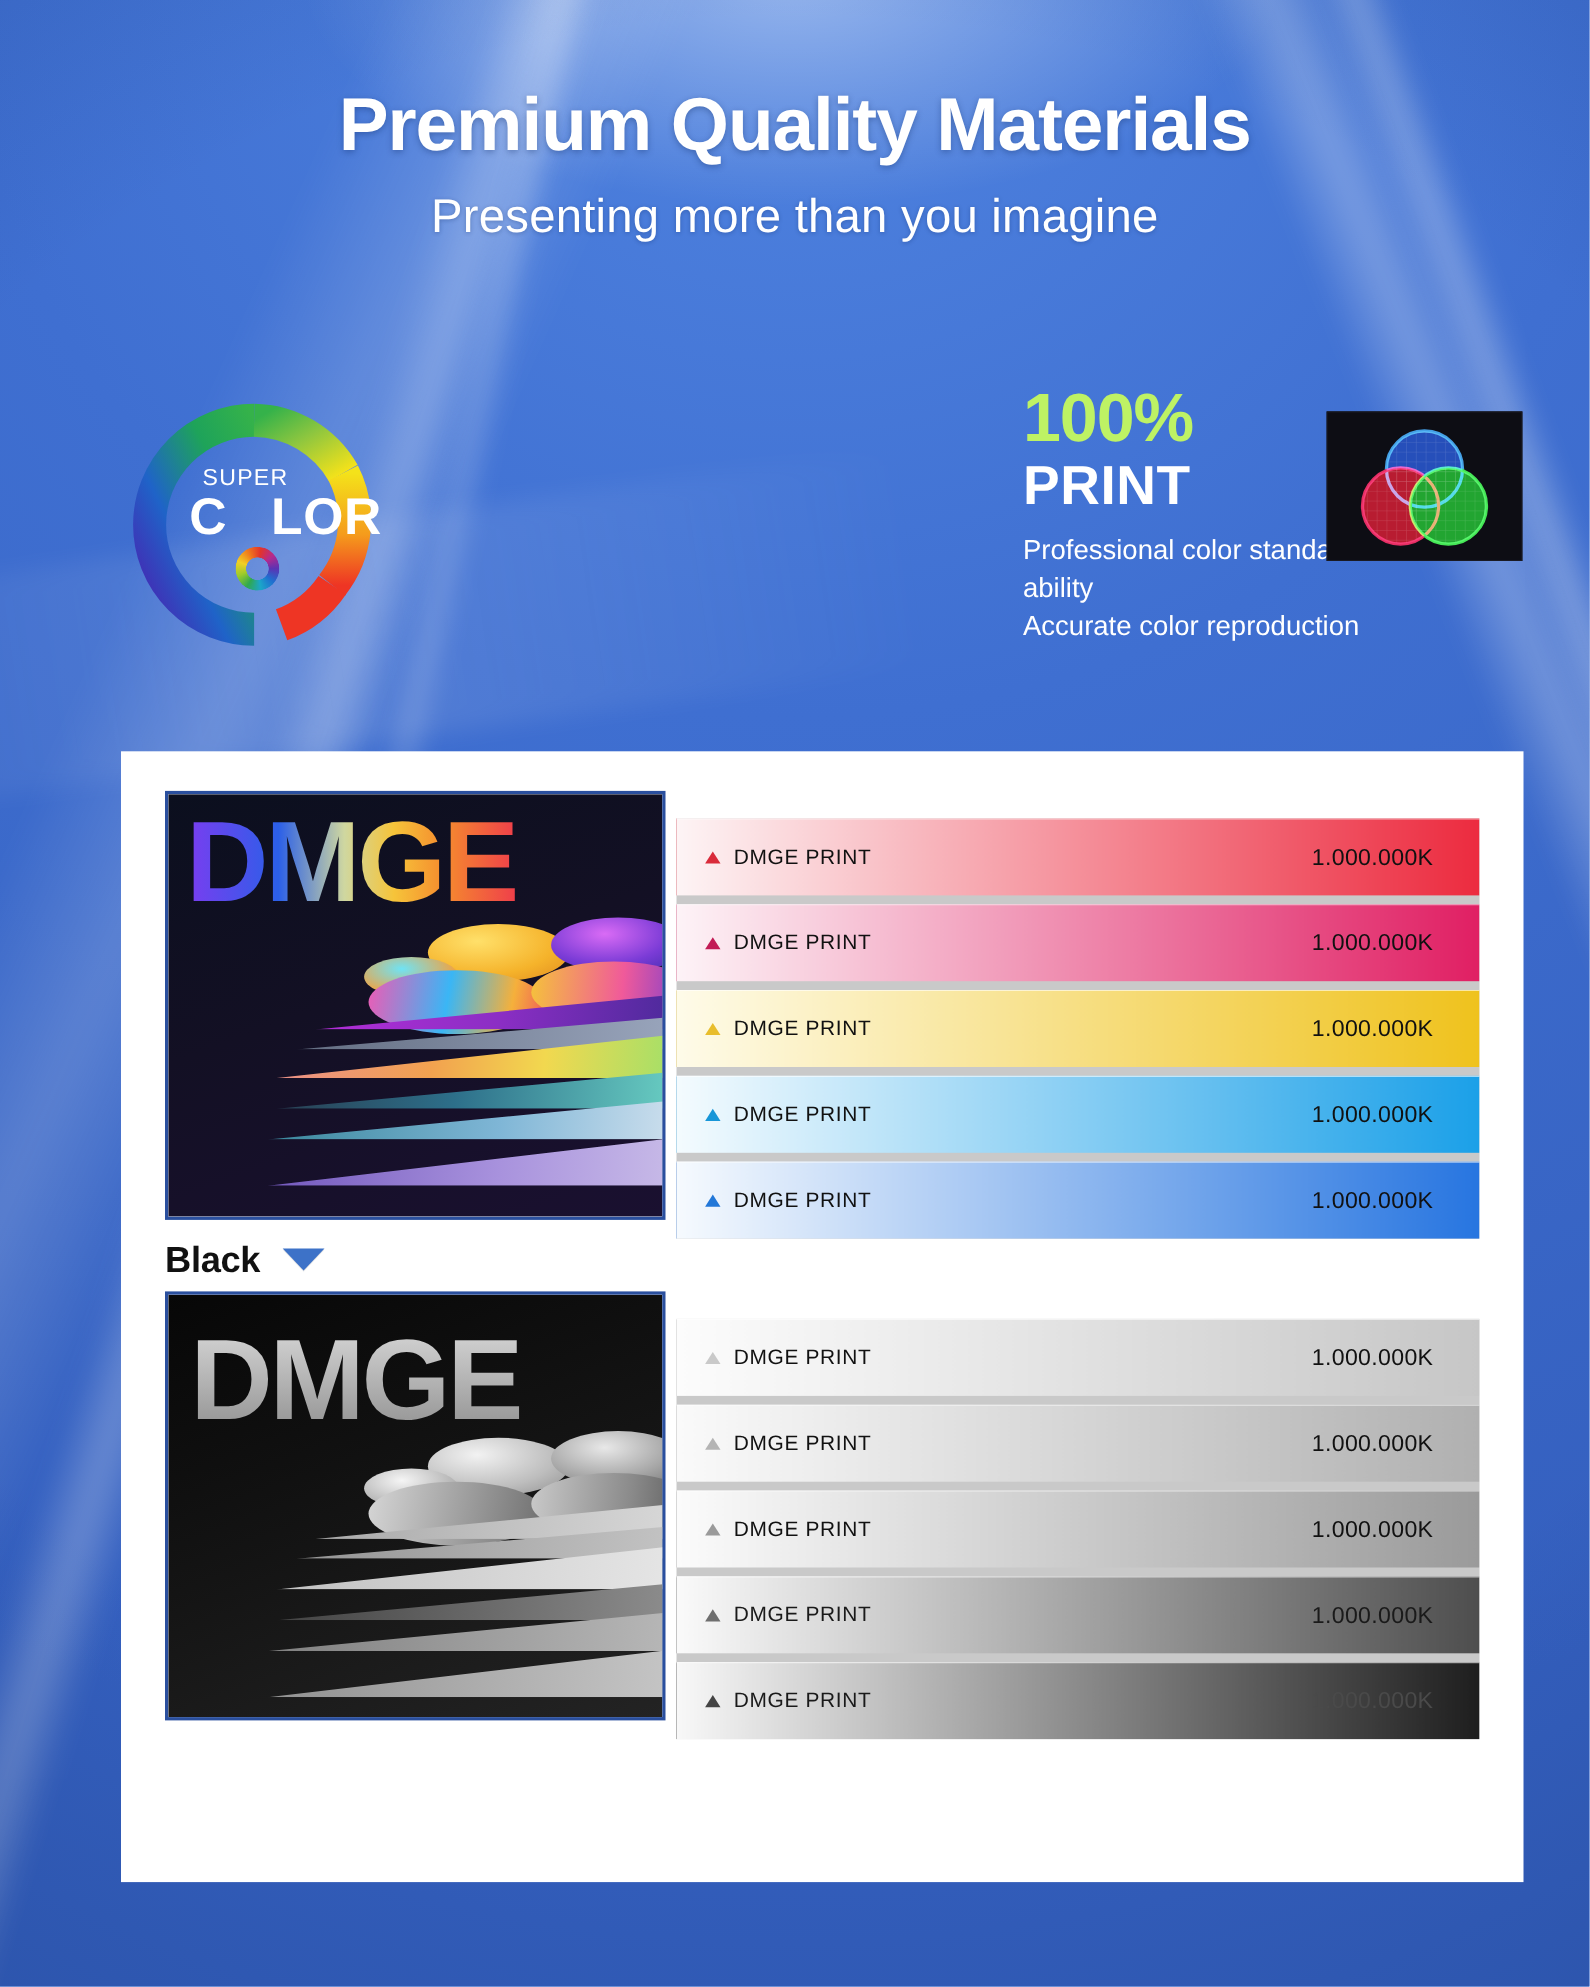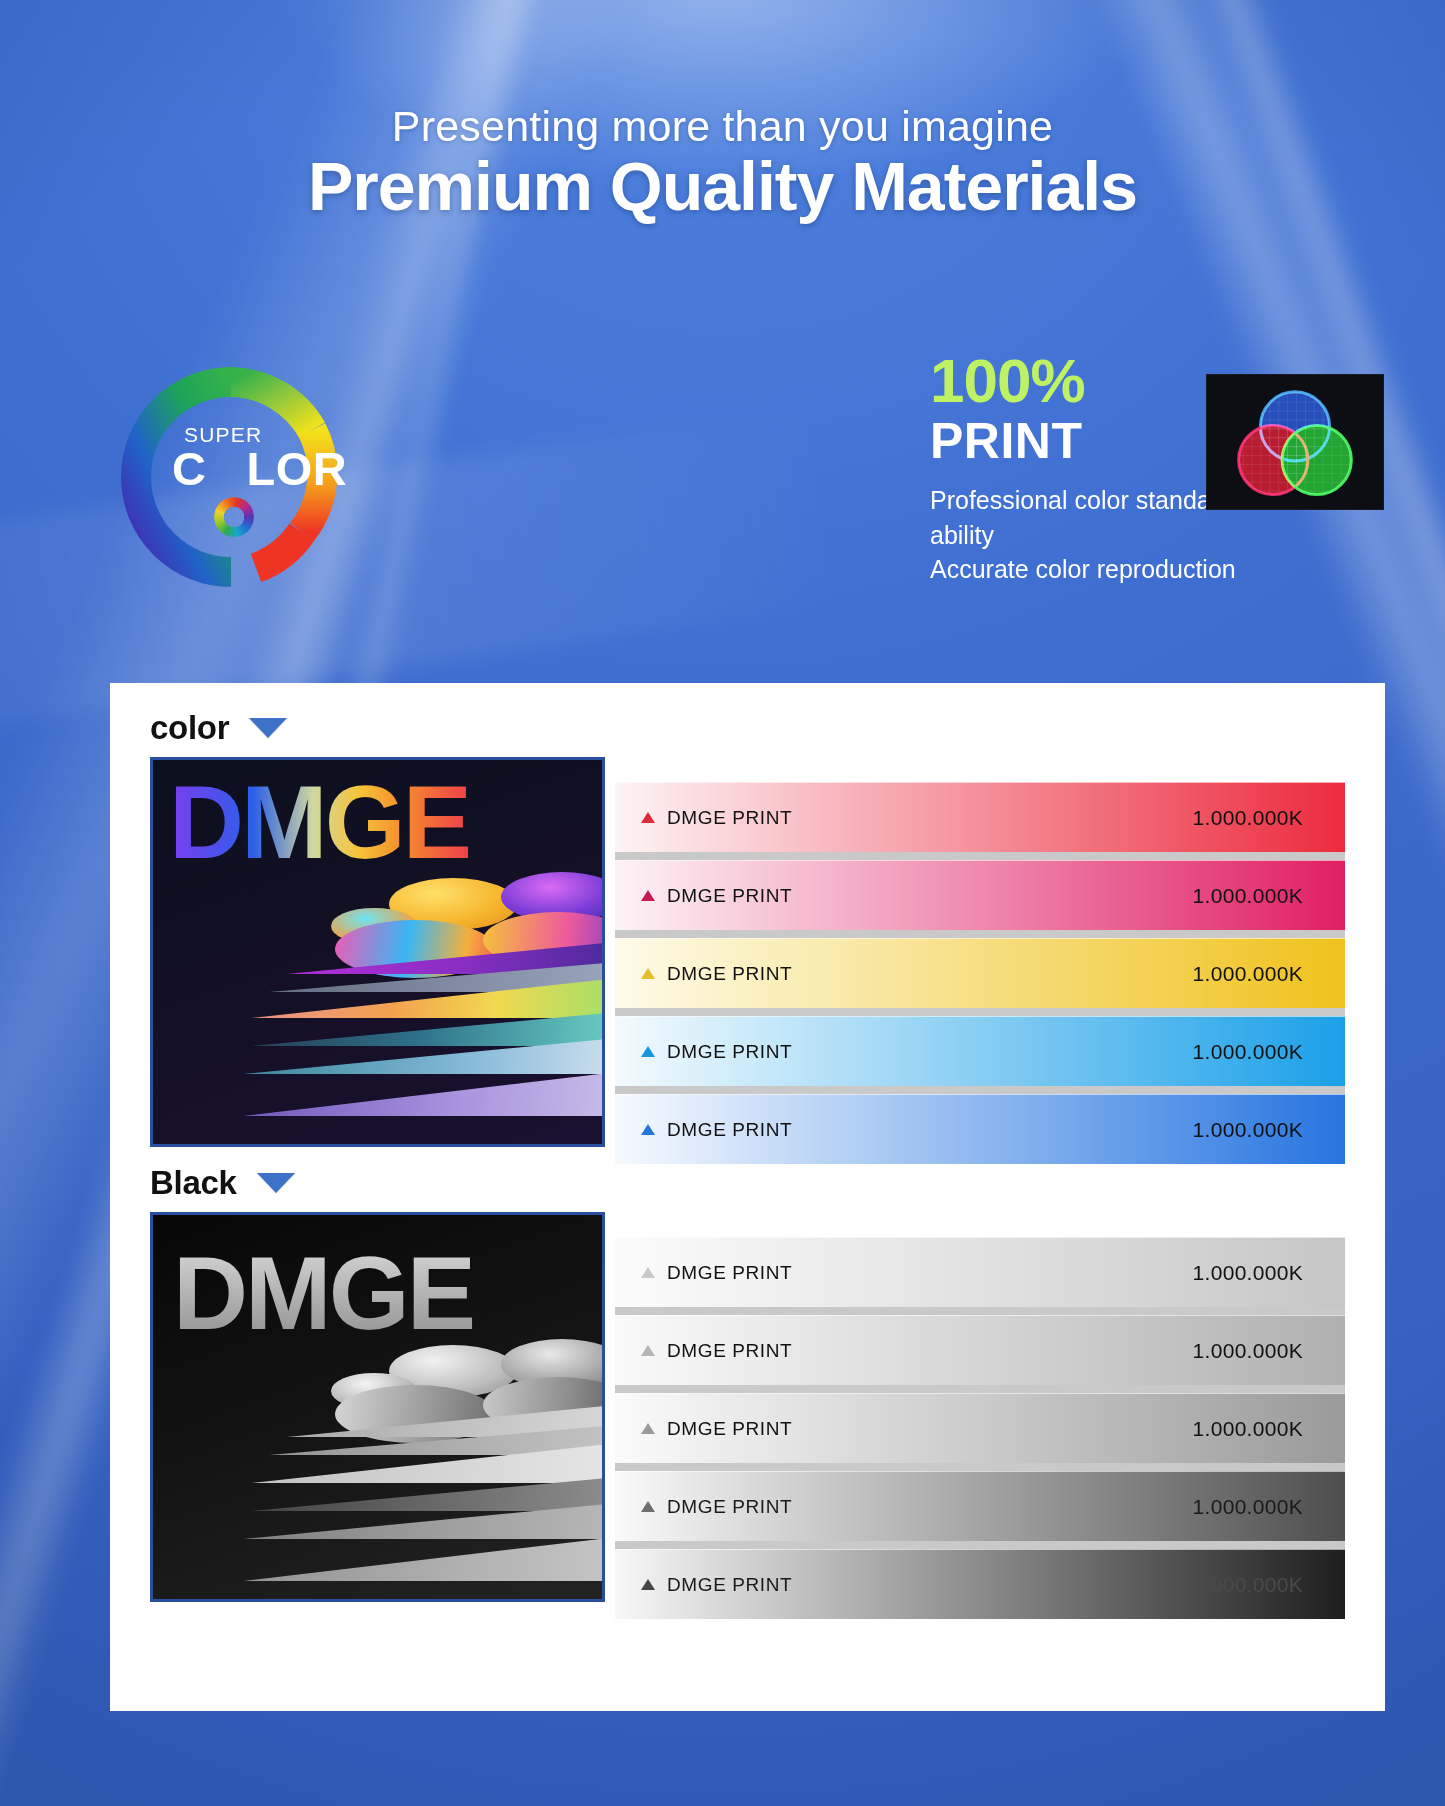--- a/index.html
+++ b/index.html
@@ -107,22 +107,22 @@
   <div class="sheen s1"></div>
   <div class="sheen s2"></div>
   <div class="sheen s3"></div>
   <div class="sheen s4"></div>
   <div class="sheen s5"></div>
   <div class="sheen s6"></div>
   <div class="vign"></div>
 </div>
 
 <div id="header">
+  <div id="title">Premium Quality Materials</div>
   <div id="subtitle">Presenting more than you imagine</div>
-  <div id="title">Premium Quality Materials</div>
 </div>
 
 <div id="badges">
 
   <div id="logo">
     <svg id="ring" viewBox="0 0 230 230">
       <defs>
         <linearGradient id="g1" x1="0" y1="1" x2="1" y2="0">
           <stop offset="0%" stop-color="#4a21b0"></stop>
             <stop offset="35%" stop-color="#1f63c8"></stop>
@@ -187,24 +187,20 @@
           <circle cx="111" cy="86" r="34" fill="url(#grid)"></circle>
         </g>
       </svg>
     </div>
   </div>
 </div>
 
 <div id="panel">
 
   <div class="section" id="sec-color">
-    <div class="sec-head">
-      <div class="sec-title">color</div>
-      <div class="caret"></div>
-    </div>
     <div class="sec-body">
 
       <div class="thumb">
         <div class="art art-c">
           <div class="word">DMGE</div>
           <div class="blob" style="left:236px;top:118px;width:128px;height:52px;background:radial-gradient(ellipse at 35% 30%,#ffe06a,#f5b32b 60%,#e08a1f);"></div>
           <div class="blob" style="left:348px;top:112px;width:122px;height:50px;background:radial-gradient(ellipse at 40% 30%,#d96bf5,#7a3bd6 55%,#3a2ba8);"></div>
           <div class="blob" style="left:178px;top:148px;width:86px;height:36px;background:radial-gradient(ellipse at 40% 30%,#6fe3f5,#f5a03b 70%,#f05a9a);"></div>
           <div class="blob" style="left:182px;top:160px;width:160px;height:58px;background:linear-gradient(100deg,#f05ab4,#3ab6f5 45%,#f5b03b 80%,#f05a5a);"></div>
           <div class="blob" style="left:330px;top:152px;width:150px;height:56px;background:linear-gradient(95deg,#f5c23b,#f05a9a 55%,#6b3bd6);"></div>

